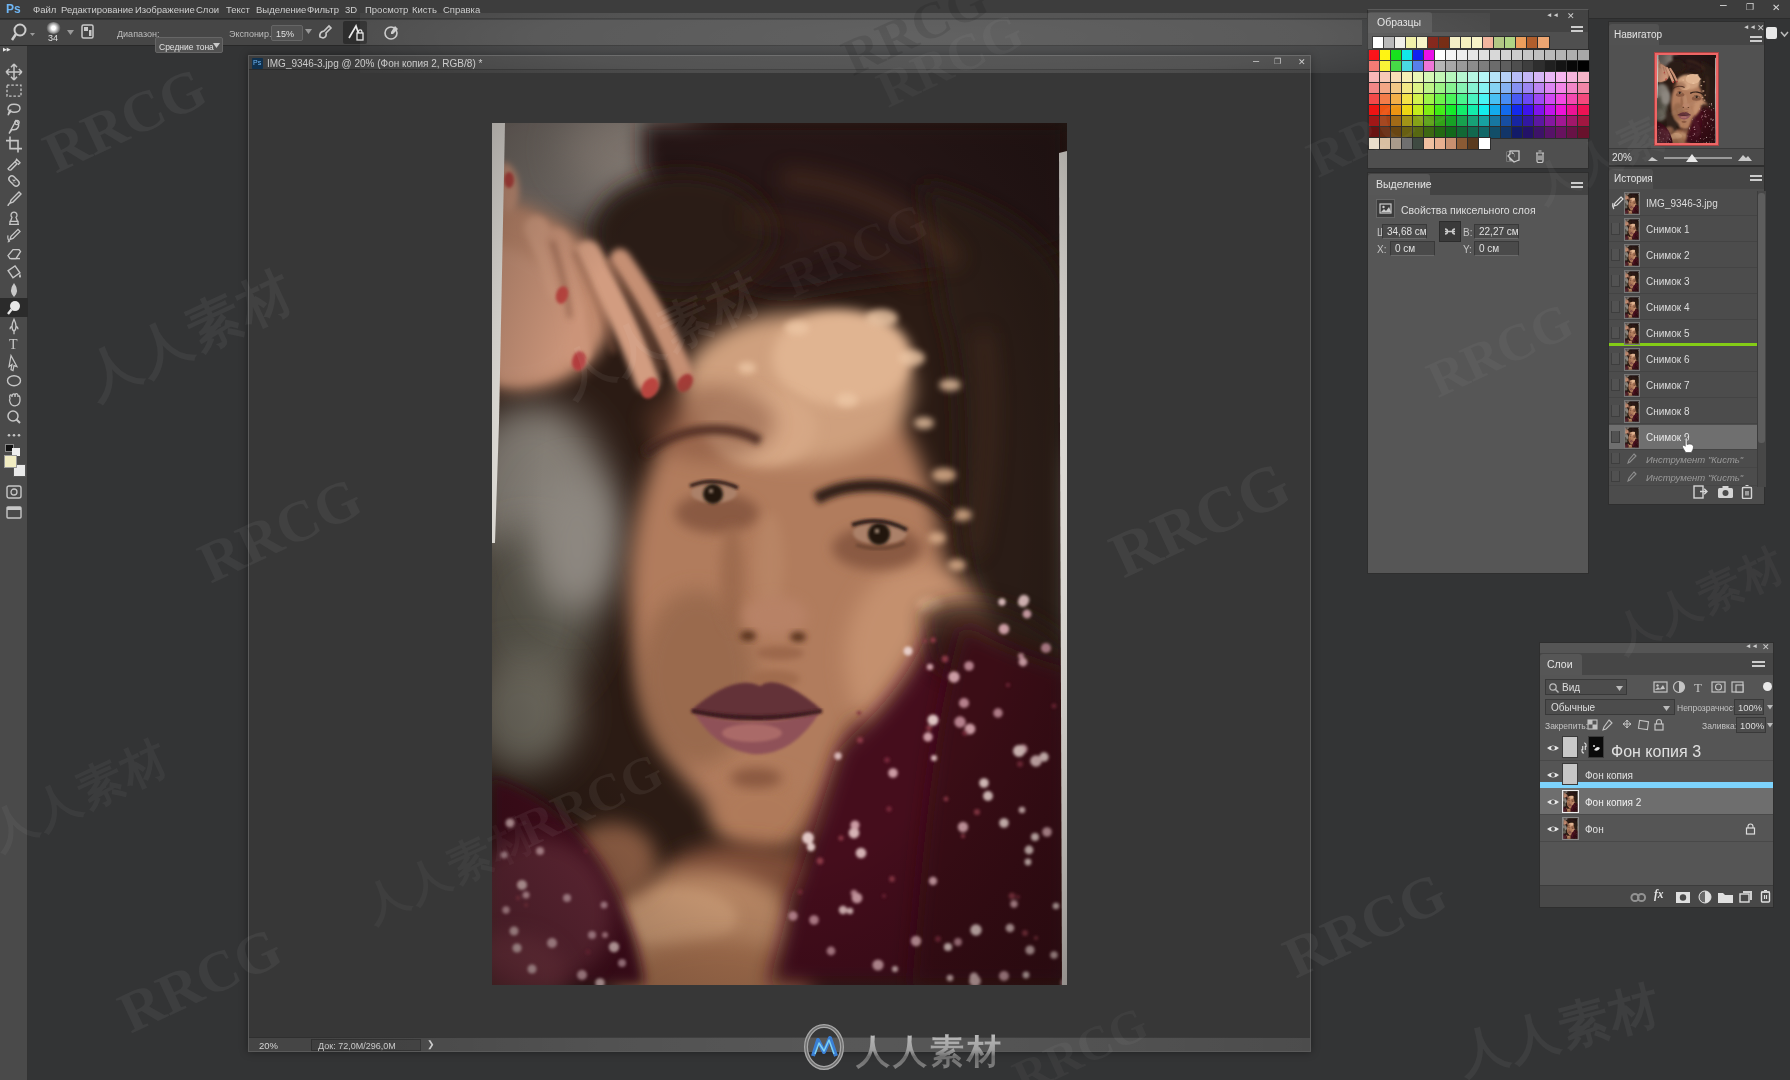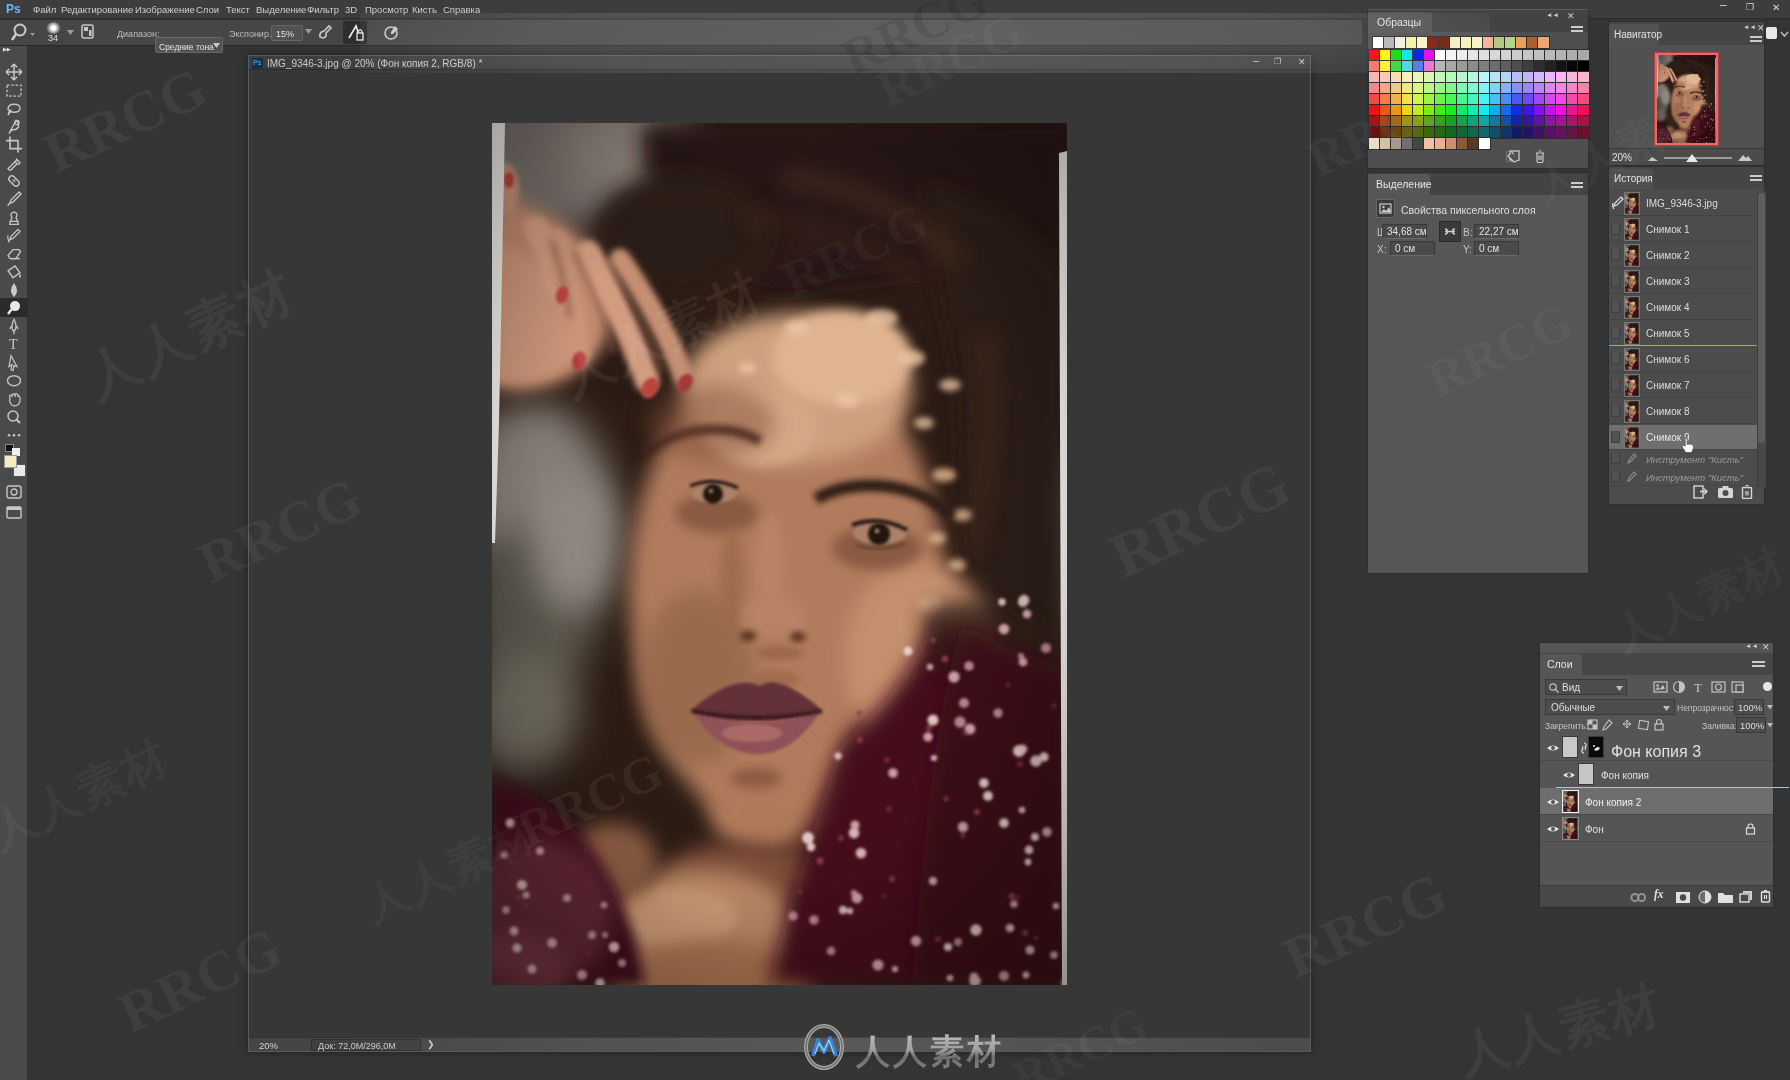--- a/index.html
+++ b/index.html
@@ -753,21 +753,21 @@
         </svg>
         <span class="tx" style="left:37px;top:7px;font-size:10px;color:#dcdcdc;">Снимок 3</span>
       </div>
       <div class="a" style="left:0;top:128px;width:148px;height:25px;background:transparent;border-bottom:1px solid #444;">
         <div class="a" style="left:2px;top:6px;width:9px;height:12px;border:1px solid #3e3e3e;border-top:none;background:#525252;"></div>
         <svg class="a" style="left:15px;top:1px;border:1px solid #777;" width="16" height="23" viewBox="0 0 16 23">
           <use href="#photo" width="16" height="23"></use>
         </svg>
         <span class="tx" style="left:37px;top:7px;font-size:10px;color:#dcdcdc;">Снимок 4</span>
       </div>
-      <div class="a" style="left:0;top:154px;width:148px;height:25px;background:transparent;border-bottom:1px solid #84cc16;">
+      <div class="a" style="left:0;top:154px;width:148px;height:25px;background:transparent;border-bottom:3px solid #84cc16;">
         <div class="a" style="left:2px;top:6px;width:9px;height:12px;border:1px solid #3e3e3e;border-top:none;background:#525252;"></div>
         <svg class="a" style="left:15px;top:1px;border:1px solid #777;" width="16" height="23" viewBox="0 0 16 23">
           <use href="#photo" width="16" height="23"></use>
         </svg>
         <span class="tx" style="left:37px;top:7px;font-size:10px;color:#dcdcdc;">Снимок 5</span>
       </div>
       <div class="a" style="left:0;top:180px;width:148px;height:25px;background:transparent;border-bottom:1px solid #444;">
         <div class="a" style="left:2px;top:6px;width:9px;height:12px;border:1px solid #3e3e3e;border-top:none;background:#525252;"></div>
         <svg class="a" style="left:15px;top:1px;border:1px solid #777;" width="16" height="23" viewBox="0 0 16 23">
           <use href="#photo" width="16" height="23"></use>
@@ -899,21 +899,21 @@
           <div class="a" style="left:22px;top:2px;width:16px;height:22px;background:#c9c9c9;border:1px solid #3a3a3a;"></div>
           <svg class="a" style="left:40px;top:8px;" width="8" height="12">
             <path d="M4 1 a2 2 0 0 1 2 2 v2 M4 11 a2 2 0 0 1 -2 -2 v-2 M2.7 4 v4 M5.3 4 v4" stroke="#ddd" stroke-width="1.1" fill="none"></path>
           </svg>
           <div class="a" style="left:48px;top:2px;width:16px;height:22px;background:#0a0a0a;border:1px solid #3a3a3a;"><svg width="16" height="22">
               <path d="M5 13 q3 -5 6 -2 q-2 4 -6 2" fill="#e8e8e8"></path>
               <circle cx="5" cy="9" r="1" fill="#e8e8e8"></circle>
             </svg></div>
           <span class="tx" style="left:71px;top:9px;font-size:16px;color:#e0e0e0;">Фон копия 3</span>
         </div>
-        <div class="a" style="left:16px;top:118px;width:233px;height:27px;border-bottom:1px solid #7dd3fc;">
+        <div class="a" style="left:0;top:118px;width:233px;height:27px;border-bottom:6px solid #7dd3fc;">
           <svg class="a" style="left:6px;top:9px;" width="14" height="10">
             <path d="M1 5 Q7 0 13 5 Q7 10 1 5 Z" fill="#e6e6e6"></path>
             <circle cx="7" cy="5" r="2" fill="#555"></circle>
           </svg>
           <div class="a" style="left:22px;top:2px;width:16px;height:22px;background:#c6c6c6;border:1px solid #3a3a3a;"></div>
           <span class="tx" style="left:45px;top:9px;font-size:10px;color:#e0e0e0;">Фон копия</span>
         </div>
         <div class="a" style="left:0;top:145px;width:233px;height:27px;background:#6e6e6e;border-bottom:1px solid #494949;">
           <svg class="a" style="left:6px;top:9px;" width="14" height="10">
             <path d="M1 5 Q7 0 13 5 Q7 10 1 5 Z" fill="#e6e6e6"></path>

